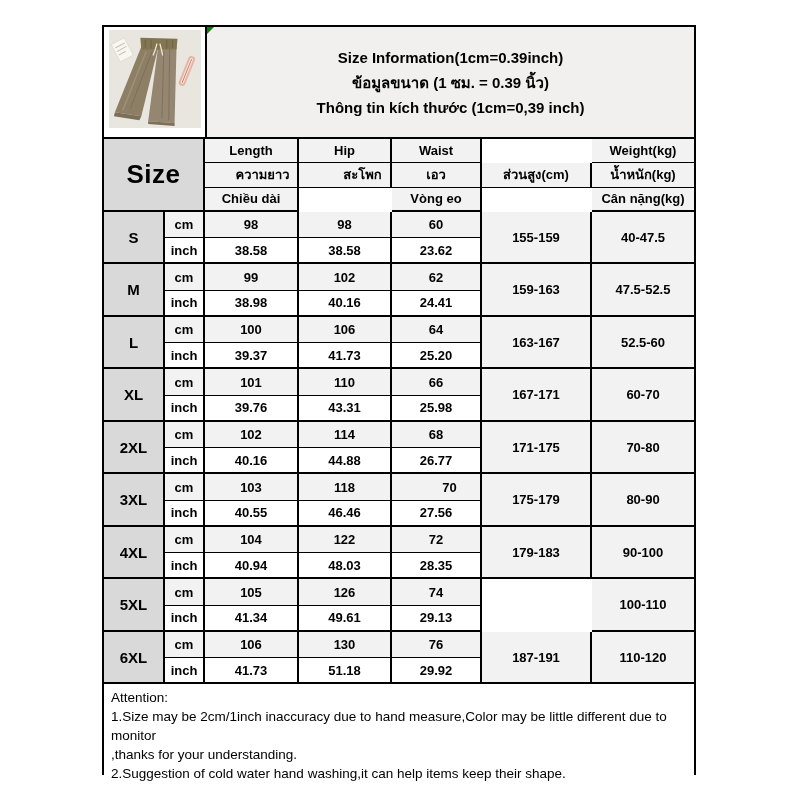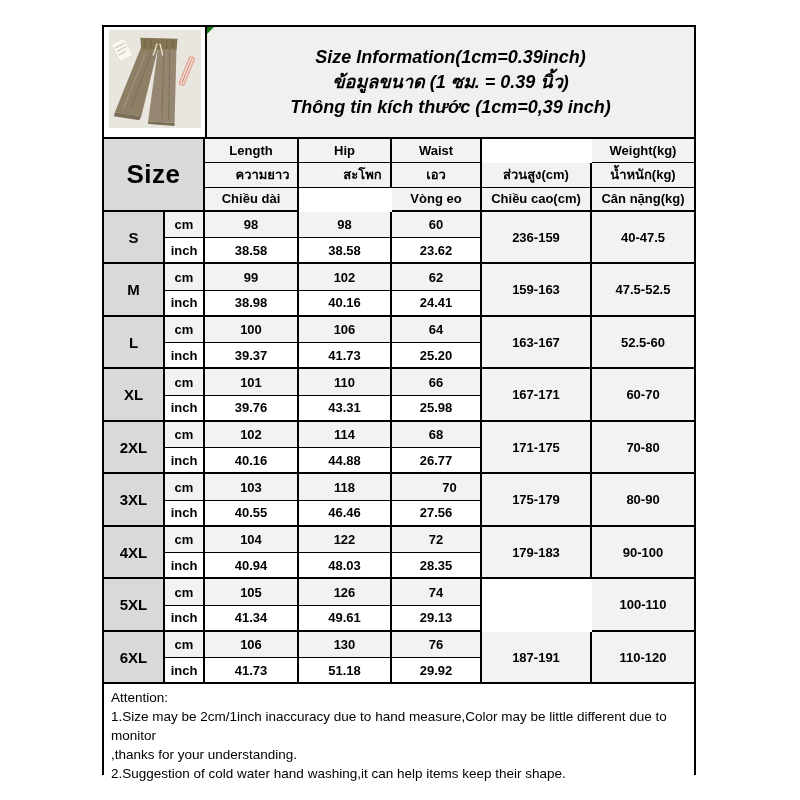--- a/index.html
+++ b/index.html
@@ -9,21 +9,21 @@
   .panel { position:absolute; left:102px; top:25px; width:594px; height:750px;
            border:2px solid #000; background:#fff; display:flex; flex-direction:column; }
 
   
   .top-row { display:flex; height:112px; border-bottom:2px solid #000; flex:0 0 auto; }
   .photo-cell { width:103px; flex:0 0 103px; border-right:2px solid #000;
                 background:#fff; padding:3px 4px 9px 5px; }
   .photo-cell svg { width:100%; height:100%; display:block; }
   .title-cell { flex:1; background:#f1f0ef; position:relative;
                 display:flex; flex-direction:column; justify-content:center; align-items:center; }
-  .title-cell .tl { font-weight:bold; font-size:18px; line-height:25px; text-align:center;font-style:italic; }
+  .title-cell .tl { font-weight:bold; font-size:15px; line-height:25px; text-align:center; }
   .green-corner { position:absolute; left:0; top:0; width:0; height:0;
                   border-top:7px solid #0f7b0f; border-right:7px solid transparent; }
 
   
   .grid { display:grid; flex:0 0 auto;
           grid-template-columns:61px 40px 94px 93px 90px 110px 1fr;
           grid-template-rows:repeat(3,24.3px) repeat(18,26.25px); }
   .cell { border-right:2px solid #000; border-bottom:1px solid #000;
           display:flex; align-items:center; justify-content:center;
           font-weight:bold; font-size:13px; overflow:hidden; white-space:nowrap; }
@@ -91,28 +91,27 @@
       <div class="cell bg-light hdr" style="grid-area: 1 / 6; margin-top: 28px;">Height(cm)</div>
       <div class="cell bg-light hdr c7" style="grid-area: 1 / 7;">Weight(kg)</div>
       <div class="cell bg-light hdr" style="grid-area: 2 / 3; padding-left: 23px;">ความยาว</div>
       <div class="cell bg-light hdr" style="grid-area: 2 / 4; padding-left: 36px;">สะโพก</div>
       <div class="cell bg-light hdr" style="grid-area: 2 / 5;">เอว</div>
       <div class="cell bg-light hdr" style="grid-area: 2 / 6;">ส่วนสูง(cm)</div>
       <div class="cell bg-light hdr c7" style="grid-area: 2 / 7;">น้ำหนัก(kg)</div>
       <div class="cell bg-light hdr bb2" style="grid-area: 3 / 3;">Chiều dài</div>
       <div class="cell bg-light hdr bb2" style="grid-area: 3 / 4; margin-top: 46px;">Mông</div>
       <div class="cell bg-light hdr bb2" style="grid-area: 3 / 5;">Vòng eo</div>
-      <div class="cell bg-light hdr bb2" style="grid-area: 3 / 6;">Chiều cao(cm)</div>
       <div class="cell bg-light hdr c7 bb2" style="grid-area: 3 / 7;">Cân nặng(kg)</div>
       <div class="cell bg-gray size-label bb2" style="grid-area: 4 / 1 / span 2;">S</div>
       <div class="cell bg-light" style="grid-area: 4 / 2;">cm</div>
       <div class="cell bg-light" style="grid-area: 4 / 3;">98</div>
       <div class="cell bg-light" style="grid-area: 4 / 4;">98</div>
       <div class="cell bg-light" style="grid-area: 4 / 5;">60</div>
-      <div class="cell bg-light bb2" style="grid-area: 4 / 6 / span 2;">236-159</div>
+      <div class="cell bg-light bb2" style="grid-area: 4 / 6 / span 2;">155-159</div>
       <div class="cell bg-light c7 bb2" style="grid-area: 4 / 7 / span 2;">40-47.5</div>
       <div class="cell bg-white bb2" style="grid-area: 5 / 2;">inch</div>
       <div class="cell bg-white bb2" style="grid-area: 5 / 3;">38.58</div>
       <div class="cell bg-white bb2" style="grid-area: 5 / 4;">38.58</div>
       <div class="cell bg-white bb2" style="grid-area: 5 / 5;">23.62</div>
       <div class="cell bg-gray size-label bb2" style="grid-area: 6 / 1 / span 2;">M</div>
       <div class="cell bg-light" style="grid-area: 6 / 2;">cm</div>
       <div class="cell bg-light" style="grid-area: 6 / 3;">99</div>
       <div class="cell bg-light" style="grid-area: 6 / 4;">102</div>
       <div class="cell bg-light" style="grid-area: 6 / 5;">62</div>

